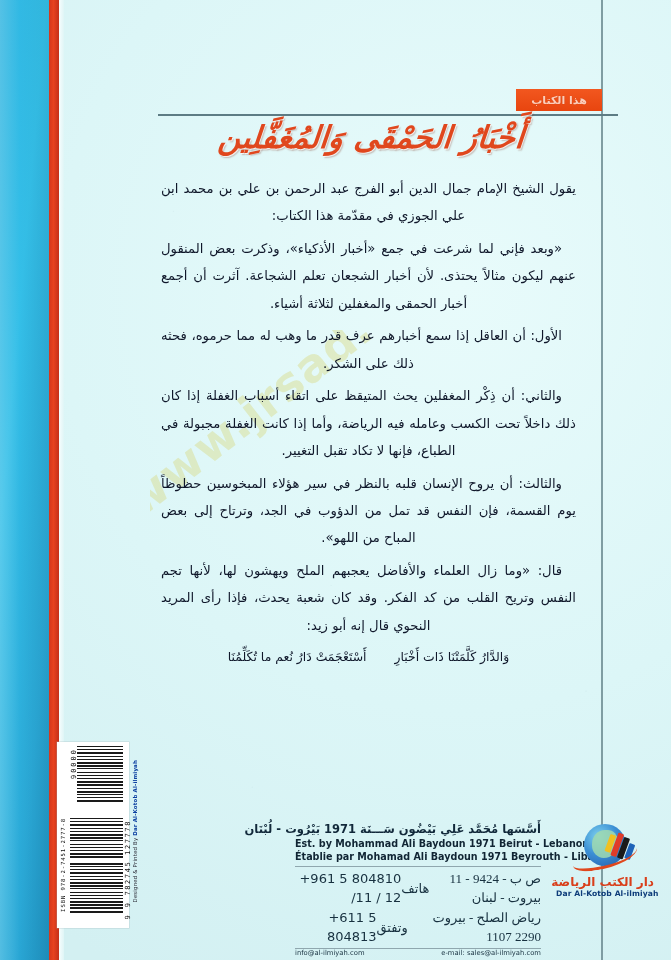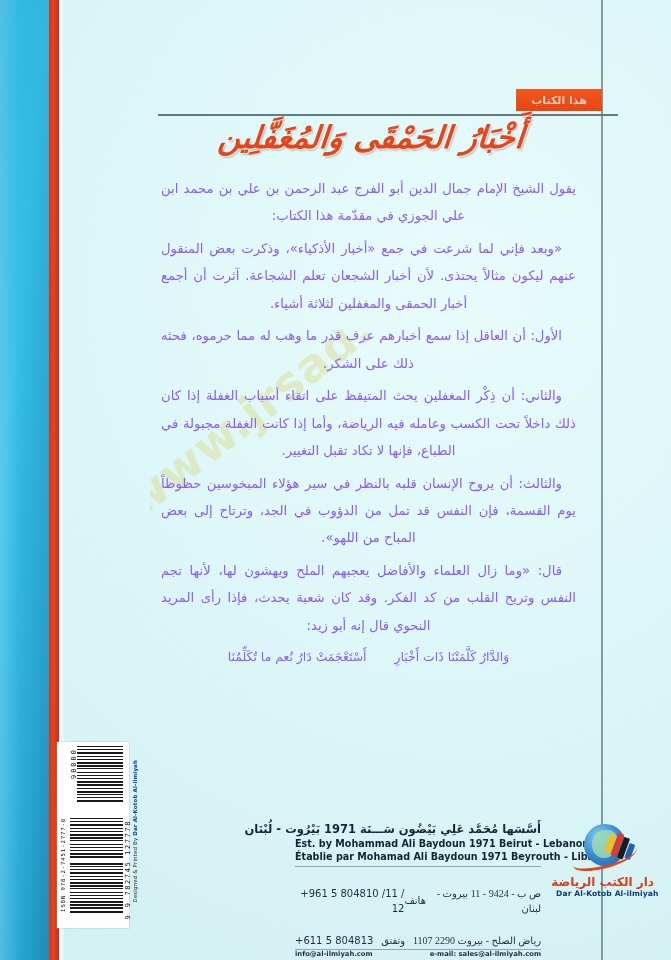--- a/index.html
+++ b/index.html
@@ -128,21 +128,21 @@
     position: absolute;
     right: 95px;
     top: 175px;
     width: 415px;
     direction: rtl;
     text-align: justify;
     text-align-last: center;
     font-family: "DejaVu Sans", "Liberation Sans", sans-serif;
     font-size: 13.2px;
     line-height: 2.08;
-    color: #8b5cf6;
+    color: #0f172a;
   }
   .body-text p {
     margin: 0 0 5px 0;
     text-indent: 14px;
   }
   .body-text p.noindent { text-indent: 0; }
 
   .verse {
     display: flex;
     direction: rtl;
@@ -262,34 +262,32 @@
     margin-top: 3px;
     border-top: 0.7px solid #8fa7ae;
     border-bottom: 0.7px solid #8fa7ae;
     padding: 1.5px 0;
   }
   .pub-row {
     display: flex;
     justify-content: space-between;
     align-items: center;
     font-family: "DejaVu Sans", sans-serif;
-    font-size: 10px;
+    font-size: 13px;
     color: #17303f;
     line-height: 1.5;
-    margin-top: 17px;
   }
   .pub-row .rtl { direction: rtl; font-family: Liberation Serif, serif; }
   .pub-email {
     display: flex;
     justify-content: space-between;
     font-family: "DejaVu Sans", sans-serif;
     font-size: 6.8px;
     color: #17303f;
     margin-top: 0;
-    font-weight: bold;
   }
   .pub-web {
     display: flex;
     align-items: center;
     justify-content: center;
     gap: 12px;
     margin-top: 1px;
   }
   .pub-url {
     font-family: "DejaVu Sans", "Liberation Sans", sans-serif;

